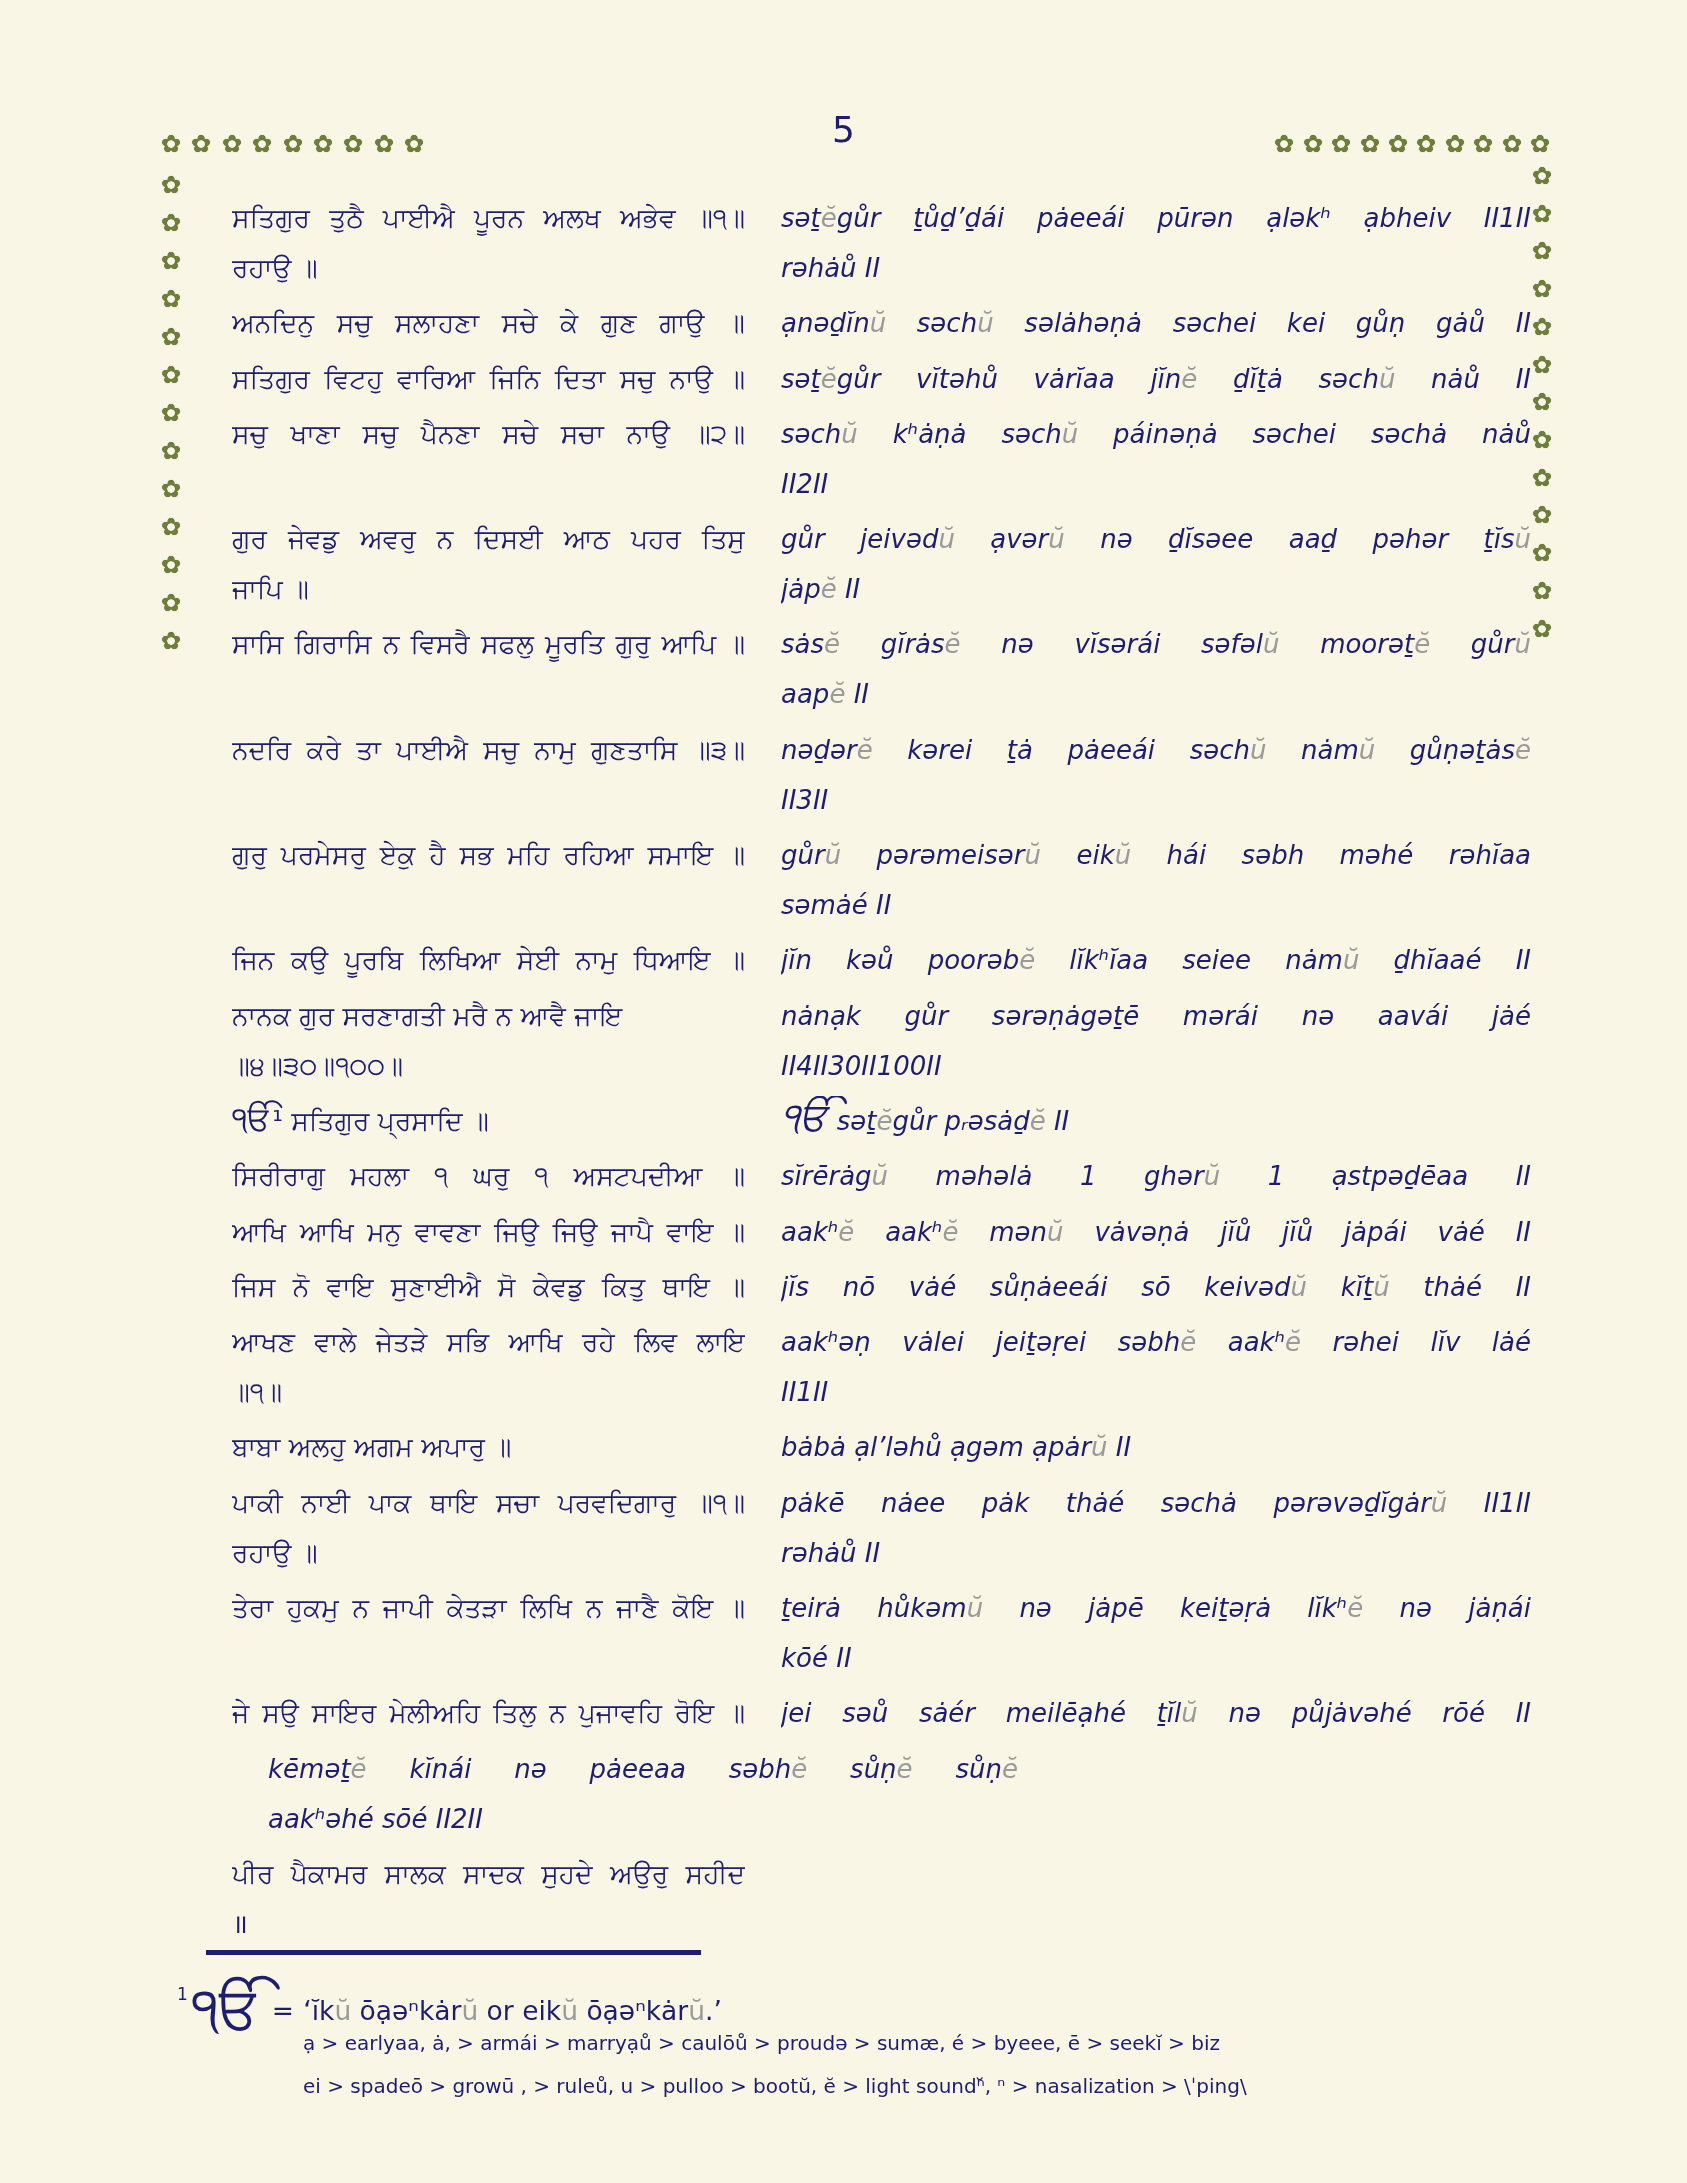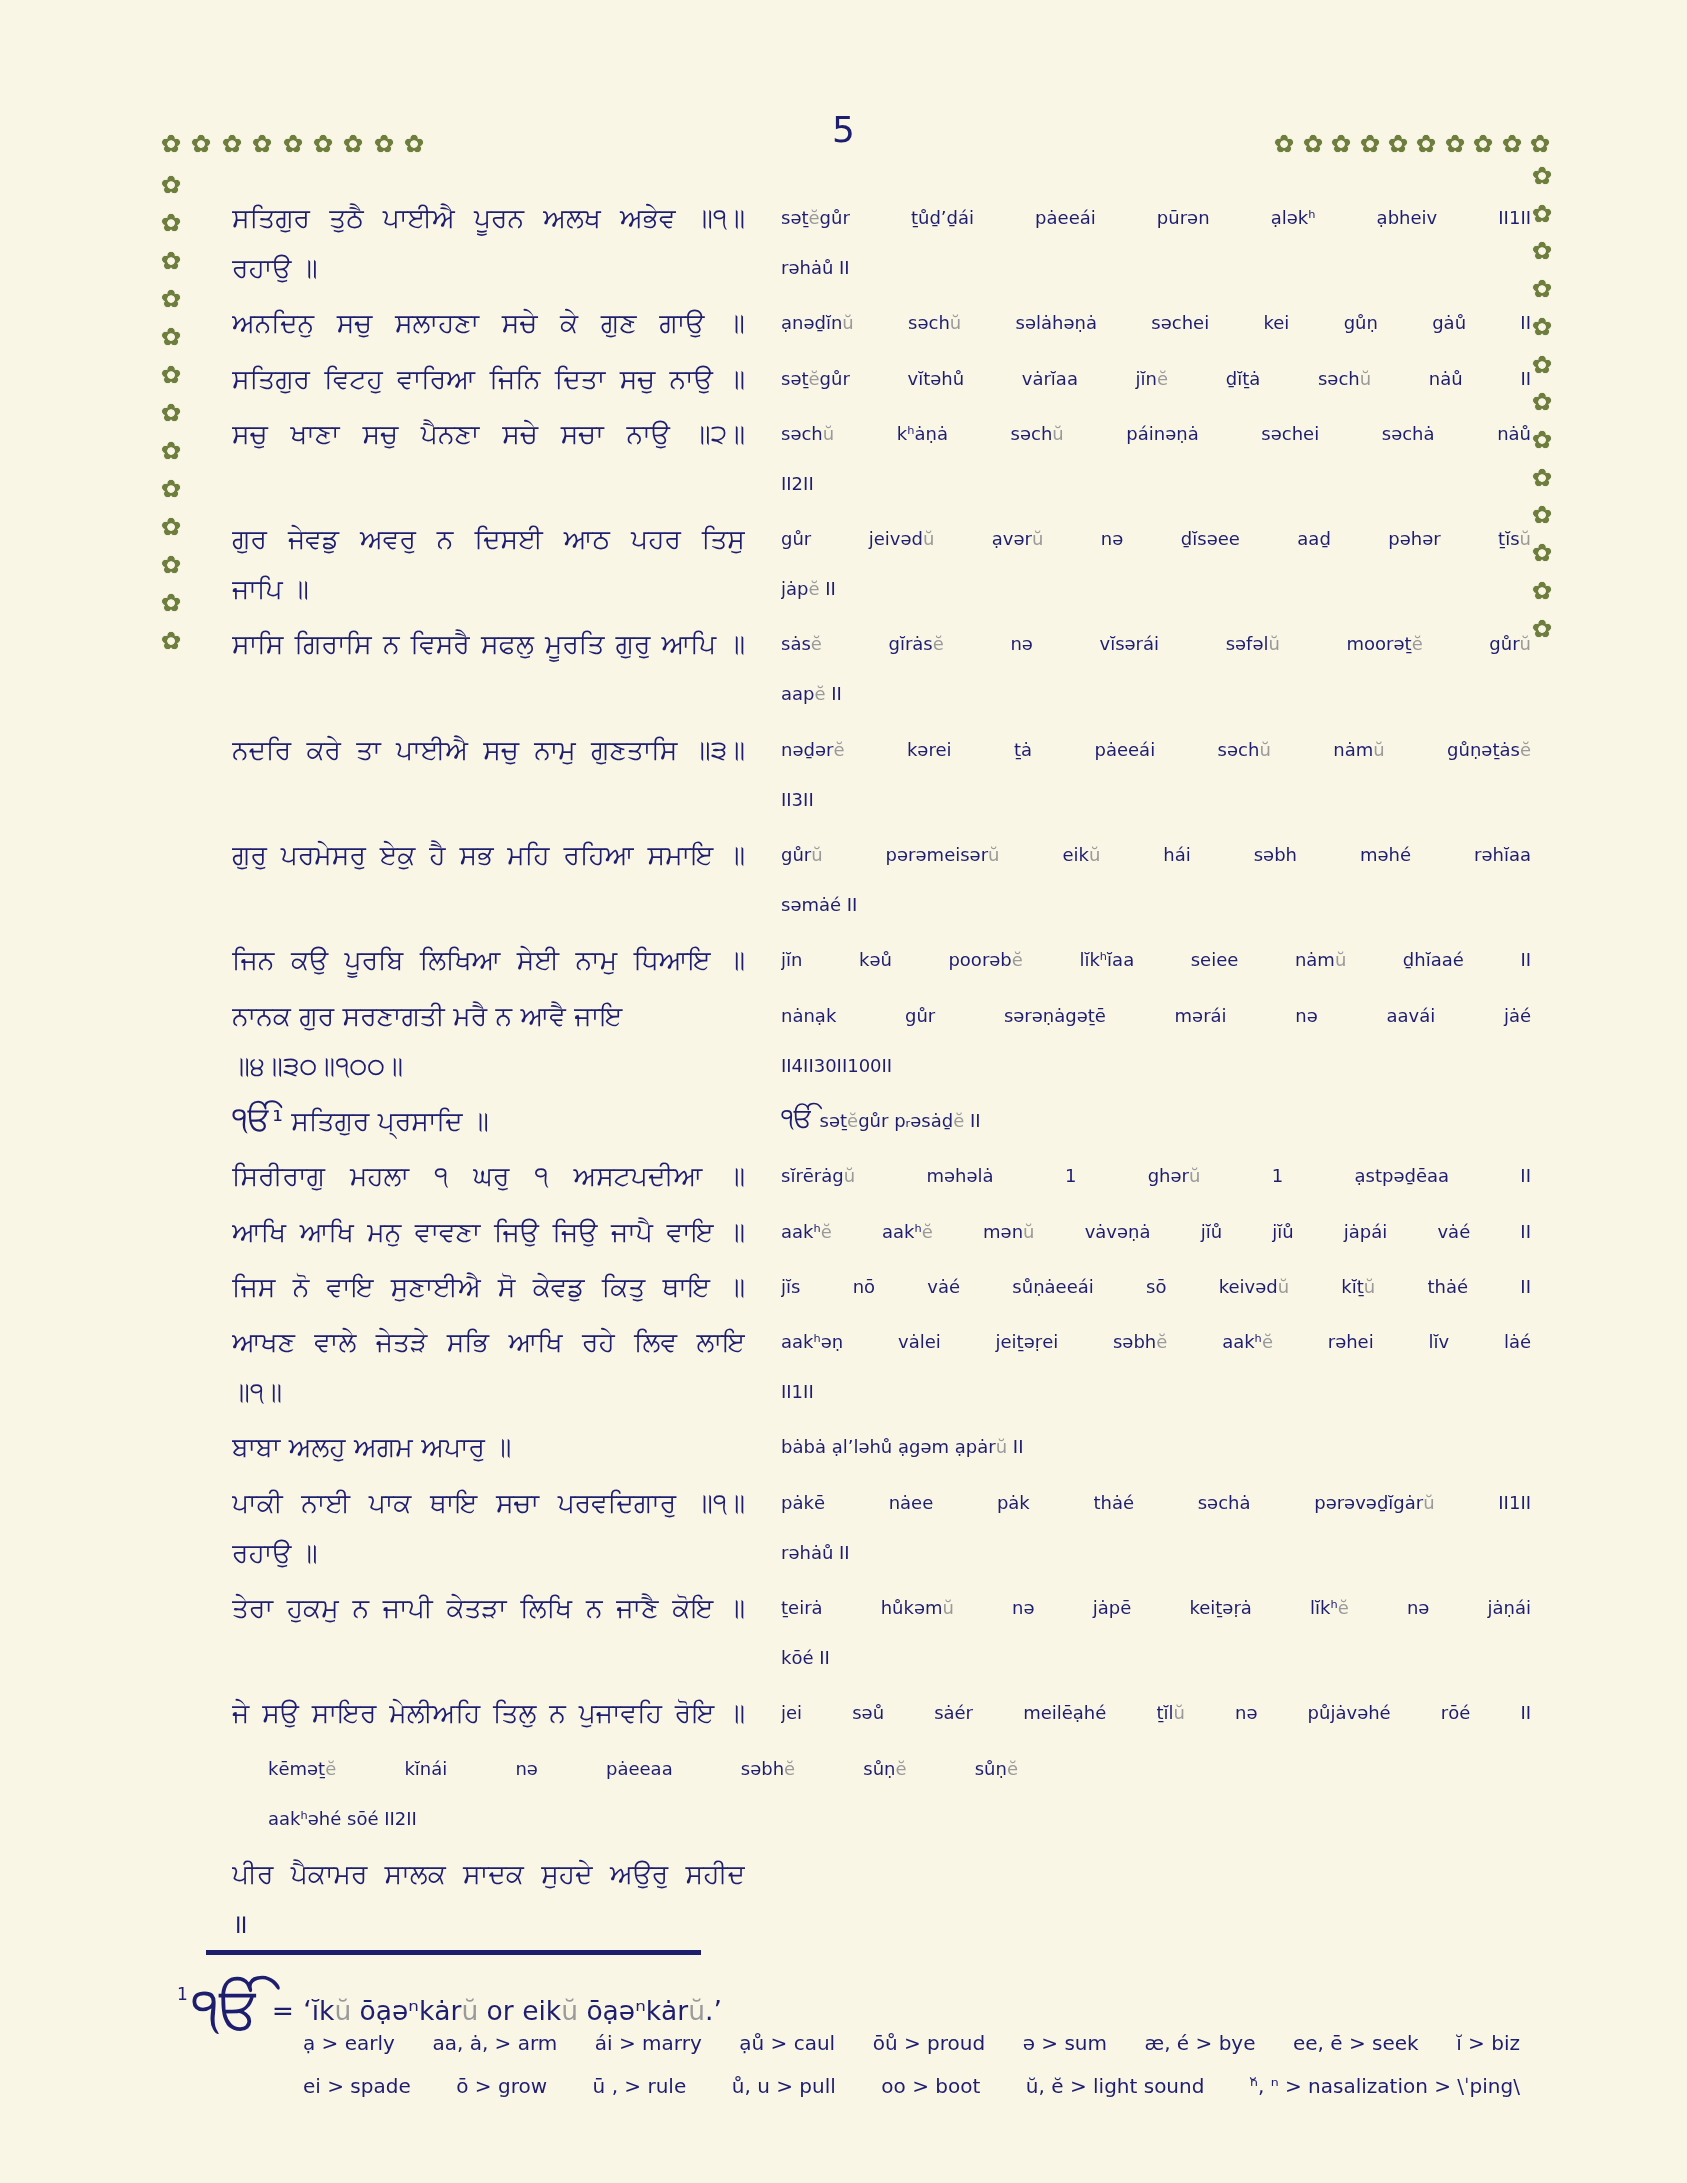--- a/index.html
+++ b/index.html
@@ -6,33 +6,33 @@
   body{width:1687px;height:2183px;background:#faf6e6;}
   .page{position:relative;width:1687px;height:2183px;background:#faf6e6;overflow:hidden;
         font-family:"DejaVu Sans","Liberation Sans",sans-serif;color:#1e1e6f;}
   .pageno{position:absolute;top:110px;left:0;width:1687px;text-align:center;
           font-size:36px;line-height:40px;}
   .flower{position:absolute;font-size:24px;line-height:24px;color:#6e7f3c;
           text-shadow:0 0 0.7px #3f4d1f;}
   #content{position:absolute;left:232px;top:193px;width:1299px;}
   .vrow{display:flex;align-items:flex-start;margin-bottom:5.3px;}
   .gcell{width:513px;font-size:26.5px;overflow:hidden;}
-  .rcell{width:750px;margin-left:36px;font-size:18px;overflow:hidden;}
+  .rcell{width:750px;margin-left:36px;font-size:26px;overflow:hidden;font-style:italic;}
   .line{line-height:50px;}
   .full{text-align:justify;text-align-last:justify;}
   .lt{color:#9a9a9a;}
   .ik{font-size:1.5em;line-height:0;}
   .gcell .ik{font-size:1.25em;}
   .fn-rule{position:absolute;left:206px;top:1950px;width:495px;height:4.6px;background:#1e1e6f;}
   .footnote{position:absolute;left:177px;top:1964px;font-size:26.5px;line-height:60px;white-space:nowrap;}
   .fn-marker{font-size:17px;vertical-align:20px;margin-right:4px;}
   .footnote .ik{font-size:58px;vertical-align:-8px;margin-right:9.3px;}
   .fn-eq{margin-right:9.3px;}
   .pron{position:absolute;left:303px;top:2032px;width:1217px;font-size:20px;color:#1e1e6f;}
-  .pron-row{display:flex;justify-content:space-between;margin-bottom:20px;line-height:22.5px;}
+  .pron-row{display:flex;margin-bottom:20px;line-height:22.5px;}
   .pron-item{white-space:nowrap;}
 </style>
 </head>
 <body>
 
 <div class="page">
   <div class="pageno">5</div>
   <div id="ornaments">
       <span class="flower" style="left: 161px; top: 132px;">✿</span>
       <span class="flower" style="left: 191px; top: 132px;">✿</span>

